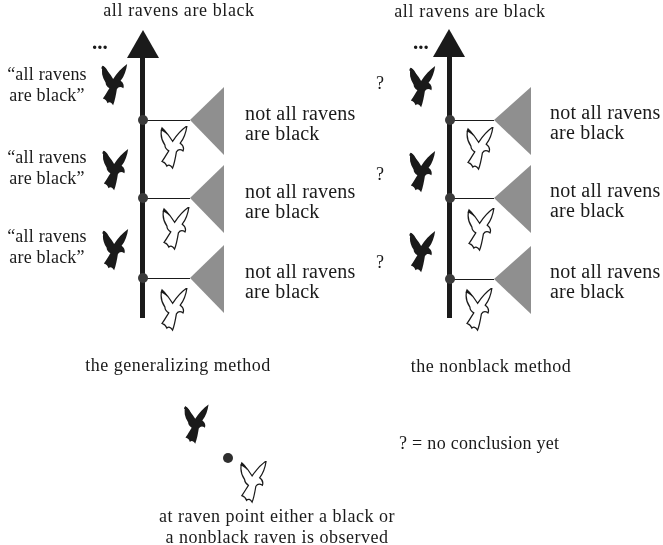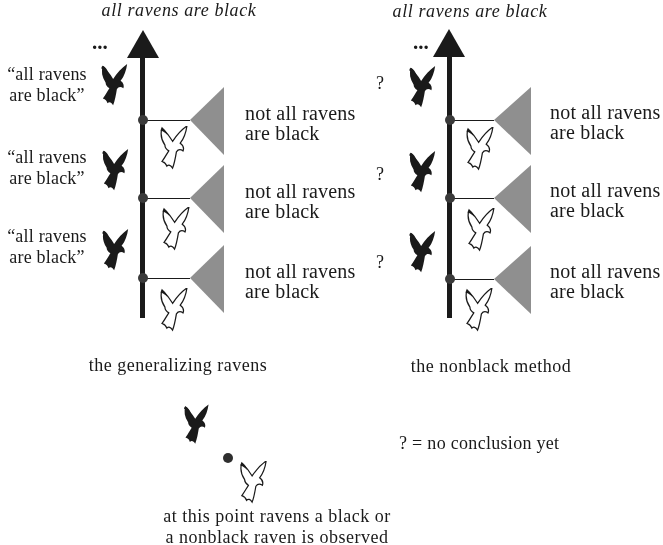--- a/index.html
+++ b/index.html
@@ -3,21 +3,21 @@
 <meta charset="utf-8">
 <style>
   html,body{margin:0;padding:0;background:#fff;}
   .screen{
     position:relative;width:663px;height:545px;background:#ffffff;
     font-family:"Liberation Serif","DejaVu Serif",serif;
     color:#1a1a1a;overflow:hidden;
   }
   .abs{position:absolute;}
   .txt{font-size:18px;letter-spacing:.3px;line-height:21px;white-space:nowrap;}
-  .title{font-size:18px;letter-spacing:.6px;text-align:center;width:200px;font-style:italic;}
+  .title{font-size:18px;letter-spacing:.6px;text-align:center;width:200px;}
   .caption{font-size:18px;letter-spacing:.5px;text-align:center;width:300px;}
   .conj-label{width:104px;text-align:center;font-size:18px;line-height:21px;letter-spacing:.2px;}
   .ref-label{font-size:20px;line-height:20px;letter-spacing:.2px;white-space:nowrap;}
   .dots{font-size:21px;font-weight:bold;letter-spacing:0px;line-height:18px;}
   .qmark{font-size:18px;line-height:20px;}
   .vline{width:5px;background:#1a1a1a;}
   .arrowhead{width:0;height:0;border-left:16px solid transparent;border-right:16px solid transparent;border-bottom:28px solid #1a1a1a;}
   .node{width:10px;height:10px;border-radius:50%;background:#3a3a3a;}
   .connector{height:1px;background:#1a1a1a;}
   .wedge{width:0;height:0;border-top:33px solid transparent;border-bottom:35px solid transparent;}
@@ -94,21 +94,21 @@
     <div class="abs node" style="left:138px;top:273px"></div>
     <div class="abs wedge w-left" style="left:190px;top:245px"></div>
     <svg class="abs raven-white" style="left:157px;top:288px" width="35" height="44" viewBox="0 0 36 46">
         <use href="#raven"></use>
       </svg>
     <div class="abs ref-label" style="left:245px;top:261px">
       <div>not all ravens</div>
       <div>are black</div>
     </div>
 
-    <div class="abs caption" style="left:28px;top:355px">the generalizing ravens</div>
+    <div class="abs caption" style="left:28px;top:355px">the generalizing method</div>
   </section>
 
   <section class="abs" style="left:340px;top:0;width:323px;height:380px">
     <div class="abs title" style="left:30px;top:1px">all ravens are black</div>
     <div class="abs dots" style="left:73px;top:33px">...</div>
     <div class="abs arrowhead" style="left:93px;top:29px"></div>
     <div class="abs vline" style="left:107px;top:53px;height:265px"></div>
 
     <div class="abs qmark" style="left:36px;top:73px">?</div>
     <svg class="abs raven-black" style="left:66px;top:66px" width="34" height="43" viewBox="0 0 36 46">
@@ -161,18 +161,18 @@
   <section class="abs" style="left:0;top:380px;width:574px;height:165px">
     <svg class="abs raven-black" style="left:181px;top:23px" width="32" height="44" viewBox="0 0 36 46">
         <use href="#raven"></use>
       </svg>
     <div class="abs obs-dot" style="left:223px;top:73px"></div>
     <svg class="abs raven-white" style="left:237px;top:81px" width="34" height="43" viewBox="0 0 36 46">
         <use href="#raven"></use>
       </svg>
     <div class="abs txt" style="left:399px;top:53px">? = no conclusion yet</div>
     <div class="abs caption" style="left:127px;top:126px;line-height:21px">
-      <div>at this point ravens a black or</div>
+      <div>at raven point either a black or</div>
       <div>a nonblack raven is observed</div>
     </div>
   </section>
 
 </div>
 
 </body></html>

